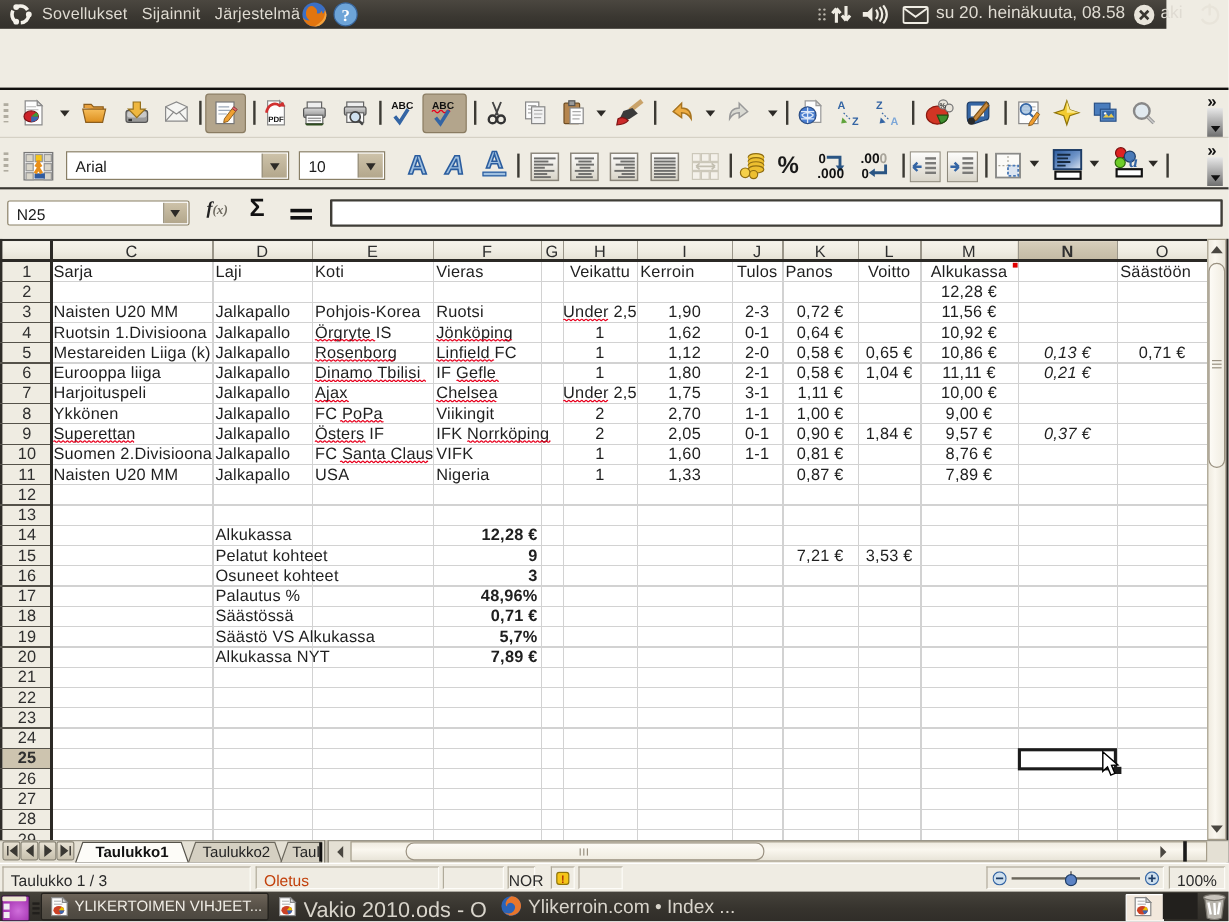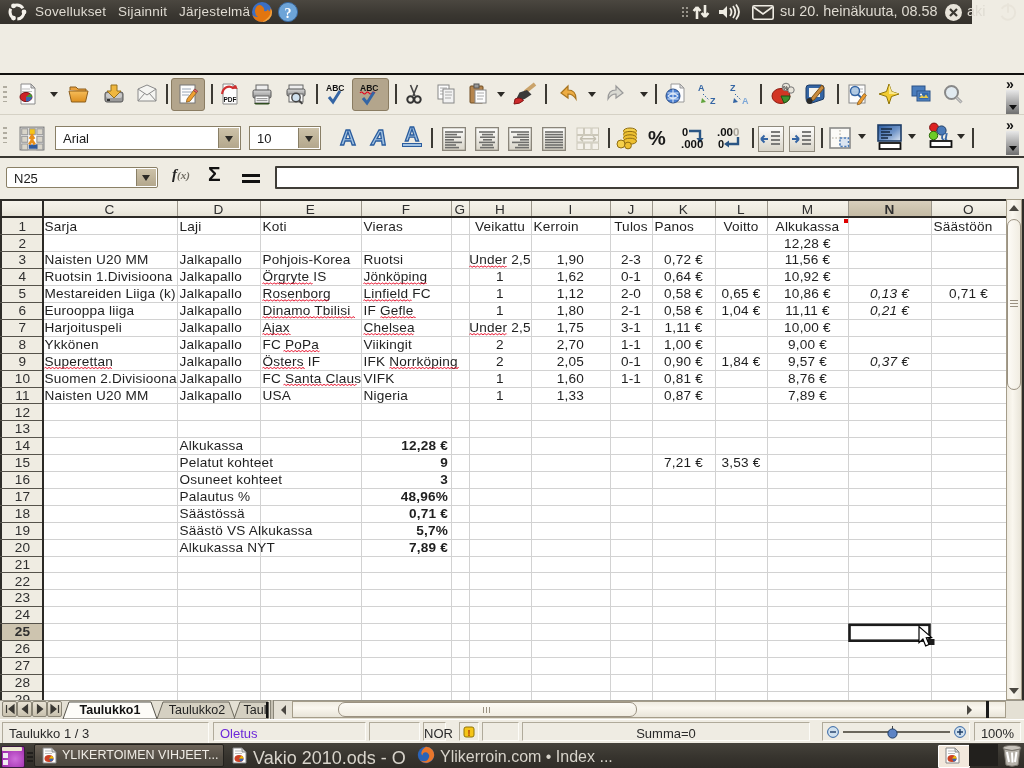--- a/index.html
+++ b/index.html
@@ -763,35 +763,32 @@
     <div class="abs" style="left:489px;top:707px;width:1px;height:6px;background:#9a9181"></div>
     <svg style="position:absolute;left:962px;top:703px" width="14" height="14" viewBox="0 0 14 14">
       <path d="M5 2 l5 5 -5 5z" fill="#4a4741"></path>
     </svg>
     <div class="abs" style="left:986px;top:701px;width:3px;height:17px;background:#1a1a1a"></div>
     <div class="abs" style="left:0;top:719px;width:1024px;height:24px;background:#efece3;border-top:1px solid #fff"></div>
     <div class="abs" style="left:2px;top:722px;width:207px;height:29px;border:1px solid #b0aa9a;border-right-color:#fdfcf8;border-bottom-color:#fdfcf8;box-sizing:border-box">
       <div class="abs" style="left:0;right:0;top:3px;font-size:13px;color:#2a2a2a;text-align:left;padding:0 6px">Taulukko 1 / 3</div>
     </div>
     <div class="abs" style="left:213px;top:722px;width:153px;height:19px;border:1px solid #b0aa9a;border-right-color:#fdfcf8;border-bottom-color:#fdfcf8;box-sizing:border-box">
-      <div class="abs" style="left:0;right:0;top:3px;font-size:13px;color:#6d28d9;text-align:left;padding:0 6px">Oletus</div>
+      <div class="abs" style="left:0;right:0;top:3px;font-size:13px;color:#c2410c;text-align:left;padding:0 6px">Oletus</div>
     </div>
     <div class="abs" style="left:369px;top:722px;width:51px;height:19px;border:1px solid #b0aa9a;border-right-color:#fdfcf8;border-bottom-color:#fdfcf8;box-sizing:border-box"></div>
     <div class="abs" style="left:423px;top:722px;width:23px;height:19px;border:1px solid #b0aa9a;border-right-color:#fdfcf8;border-bottom-color:#fdfcf8;box-sizing:border-box">
       <div class="abs" style="left:0;right:0;top:3px;font-size:13px;color:#2a2a2a;text-align:center;padding:0 0px">NOR</div>
     </div>
     <div class="abs" style="left:459px;top:722px;width:20px;height:19px;border:1px solid #b0aa9a;border-right-color:#fdfcf8;border-bottom-color:#fdfcf8;box-sizing:border-box"></div>
     <svg style="position:absolute;left:463px;top:726px" width="12" height="12" viewBox="0 0 12 12">
       <rect x="1" y="1" width="10" height="10" rx="2" fill="#f5c518" stroke="#8f7409"></rect>
       <text x="6" y="9.5" font-size="9" font-weight="bold" text-anchor="middle" fill="#b03000" font-family="Liberation Sans">!</text>
     </svg>
     <div class="abs" style="left:482px;top:722px;width:37px;height:19px;border:1px solid #b0aa9a;border-right-color:#fdfcf8;border-bottom-color:#fdfcf8;box-sizing:border-box"></div>
-    <div class="abs" style="left:522px;top:722px;width:288px;height:19px;border:1px solid #b0aa9a;border-right-color:#fdfcf8;border-bottom-color:#fdfcf8;box-sizing:border-box">
-      <div class="abs" style="left:0;right:0;top:3px;font-size:13px;color:#2a2a2a;text-align:center;padding:0 0px">Summa=0</div>
-    </div>
     <div class="abs" style="left:822px;top:722px;width:148px;height:19px;border:1px solid #b0aa9a;border-right-color:#fdfcf8;border-bottom-color:#fdfcf8;box-sizing:border-box"></div>
     <svg style="position:absolute;left:827px;top:726px" width="12" height="12" viewBox="0 0 12 12">
       <circle cx="6" cy="6" r="5.4" fill="#cfe0ee" stroke="#3465a4"></circle>
       <path d="M3 6 h6" stroke="#1d3c66" stroke-width="1.4"></path>
     </svg>
     <div class="abs" style="left:843px;top:731px;width:107px;height:1.5px;background:#6b675c"></div>
     <svg style="position:absolute;left:886px;top:725px" width="13" height="14" viewBox="0 0 13 14">
       <path d="M6.5 1 v4" stroke="#444"></path>
       <circle cx="6.5" cy="8.5" r="4.6" fill="#5c83c4" stroke="#1d3c66"></circle>
     </svg>

